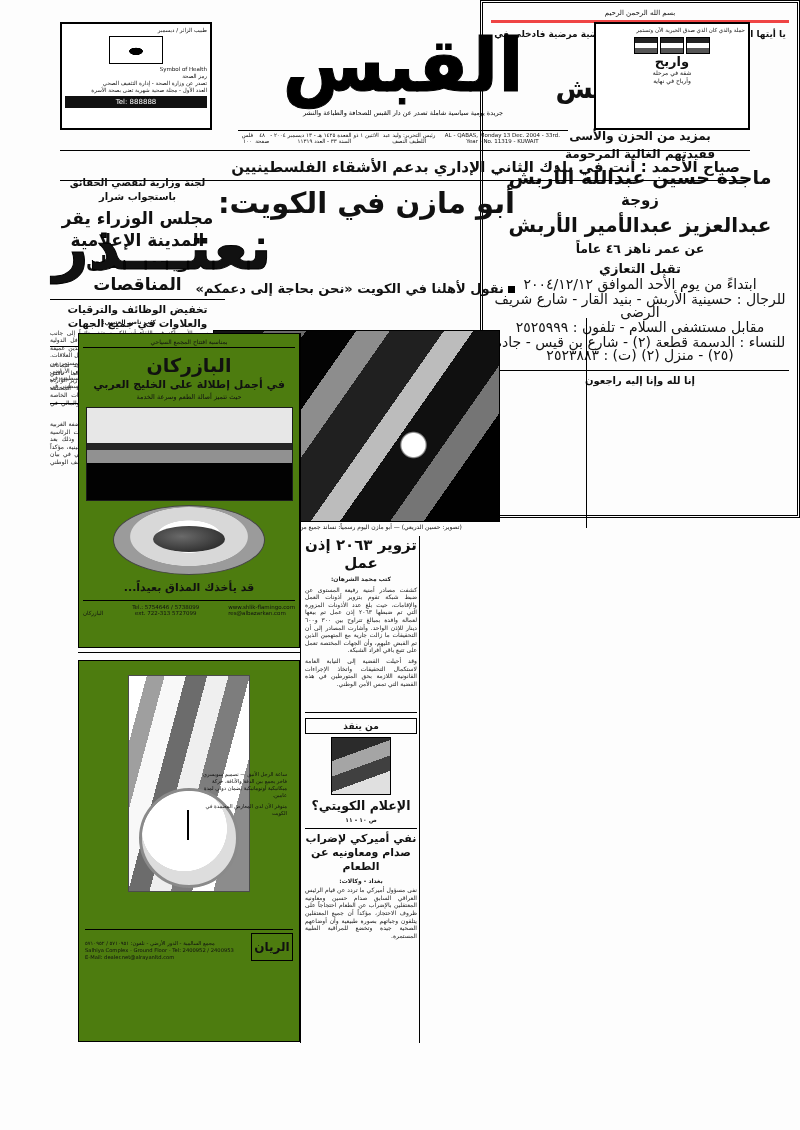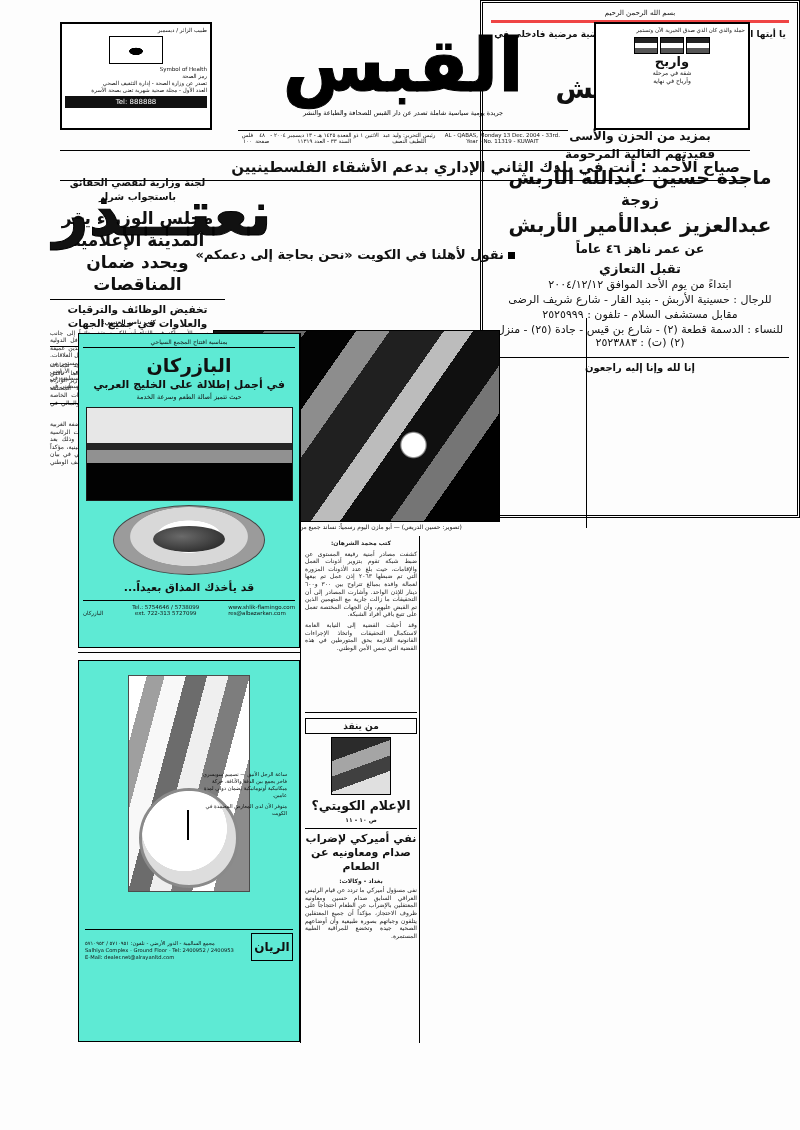--- a/index.html
+++ b/index.html
@@ -236,21 +236,21 @@
   }
   .col-right h3 {
     font-size: 10px;
     margin: 0 0 2px 0;
     font-weight: bold;
   }
   
   .ad {
     position: absolute;
     border: 1px solid #000;
-    background: #5eead4;
+    background: #4d7c0f;
     box-sizing: border-box;
     overflow: hidden;
   }
   #ad-bazarkan {
     left: 78px; top: 333px;
     width: 222px; height: 315px;
     padding: 4px;
     text-align: center;
     direction: rtl;
   }
@@ -435,21 +435,21 @@
     font-size: 12.5px;
     font-weight: bold;
     margin: 4px 0;
   }
   .ob-accept {
     font-size: 13px;
     font-weight: bold;
     margin: 5px 0 2px 0;
   }
   .ob-detail {
-    font-size: 11px;
+    font-size: 14px;
     line-height: 13px;
     margin: 2px 0;
   }
   .ob-foot {
     font-size: 10px;
     font-weight: bold;
     margin-top: 8px;
     border-top: 1px solid #000;
     padding-top: 4px;
   }
@@ -560,20 +560,21 @@
   <div class="col-left-top">
     <div class="brief-kicker">لجنة وزارية لتقصي الحقائق باستجواب شرار</div>
     <div class="brief-head">مجلس الوزراء يقر المدينة الإعلامية ويحدد ضمان المناقصات</div>
     <div class="brief-sub">تخفيض الوظائف والترقيات والعلاوات في جميع الجهات الحكومية</div>
     <div class="byline">كتب عبدالمحسن جمعة وتركي محمد:</div>
     <div class="bodytext twocol" style="margin-top:3px;">الموجهين والقائمين وستكون معاهد متخذة القرارات المجلس والوزارة وتقرير عدد من المسائل المطروحة على جدول أعمال الجلسة التي عقدت أمس برئاسة سمو رئيس مجلس الوزراء وبحضور أصحاب السمو والسعادة الوزراء، حيث تم اعتماد مشروع المدينة الإعلامية وتحديد ضمانات المناقصات العامة، كما ناقش المجلس عدداً من التقارير الواردة من الجهات الحكومية المختلفة وأقر عدداً من التوصيات الخاصة بتطوير الأداء الإداري والمالي في مختلف القطاعات.</div>
     <div class="bodytext" style="text-align:center;margin-top:2px;font-weight:bold;">التفاصيل ص ١٧</div>
   </div>
 
   <div class="mainhead">
+    <div class="l1">أبو مازن في الكويت:</div>
     <div class="l2">نعتـــذر</div>
     <div class="l3">
       <span class="bullet-sq"></span><span>نقول لأهلنا في الكويت «نحن بحاجة إلى دعمكم»</span>
     </div>
   </div>
 
   <div class="photo"></div>
   <div class="photo-cap">(تصوير: حسين الدريعي) — أبو مازن اليوم رسمياً: نساند جميع من نسوق من الإسلام</div>
 
   <div class="col-right">
@@ -618,20 +619,21 @@
       <div>
         <div>مجمع السالمية - الدور الأرضي - تلفون: ٥٧١٠٩٥١ / ٥٧١٠٩٥٢</div>
         <div>Salhiya Complex - Ground Floor - Tel: 2400952 / 2400953</div>
         <div>E-Mail: dealer.net@alrayanltd.com</div>
       </div>
       <div class="dr-logo">الريان</div>
     </div>
   </div>
 
   <div class="mid-col">
+    <div class="mid-head">تزوير ٢٠٦٣ إذن عمل</div>
     <div class="bodytext" style="text-align:center;font-weight:bold;margin-top:3px;">كتب محمد الشرهان:</div>
     <div class="bodytext" style="margin-top:3px;">كشفت مصادر أمنية رفيعة المستوى عن ضبط شبكة تقوم بتزوير أذونات العمل والإقامات، حيث بلغ عدد الأذونات المزورة التي تم ضبطها ٢٠٦٣ إذن عمل تم بيعها لعمالة وافدة بمبالغ تتراوح بين ٣٠٠ و٦٠٠ دينار للإذن الواحد. وأشارت المصادر إلى أن التحقيقات ما زالت جارية مع المتهمين الذين تم القبض عليهم، وأن الجهات المختصة تعمل على تتبع باقي أفراد الشبكة.</div>
     <div class="bodytext" style="margin-top:3px;">وقد أحيلت القضية إلى النيابة العامة لاستكمال التحقيقات واتخاذ الإجراءات القانونية اللازمة بحق المتورطين في هذه القضية التي تمس الأمن الوطني.</div>
   </div>
 
   <div class="mid-col2">
     <div class="boxhead">من ينقذ</div>
     <div class="mid-img"></div>
     <div class="mid-title2">الإعلام الكويتي؟</div>
     <div class="bodytext" style="text-align:center;margin-top:2px;font-weight:bold;">ص ١٠ - ١١</div>

